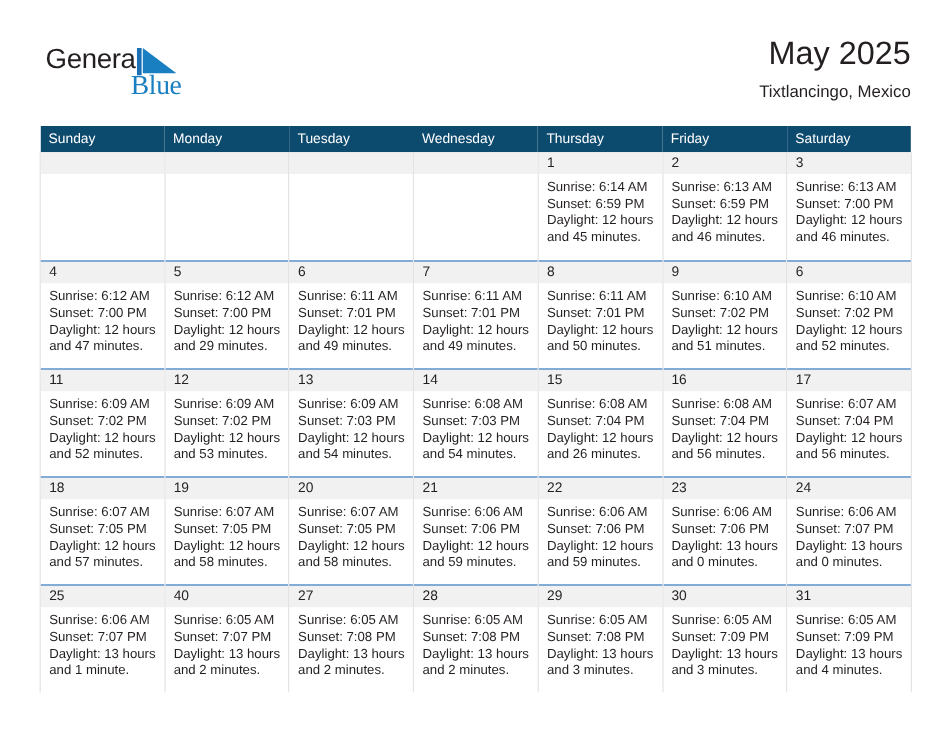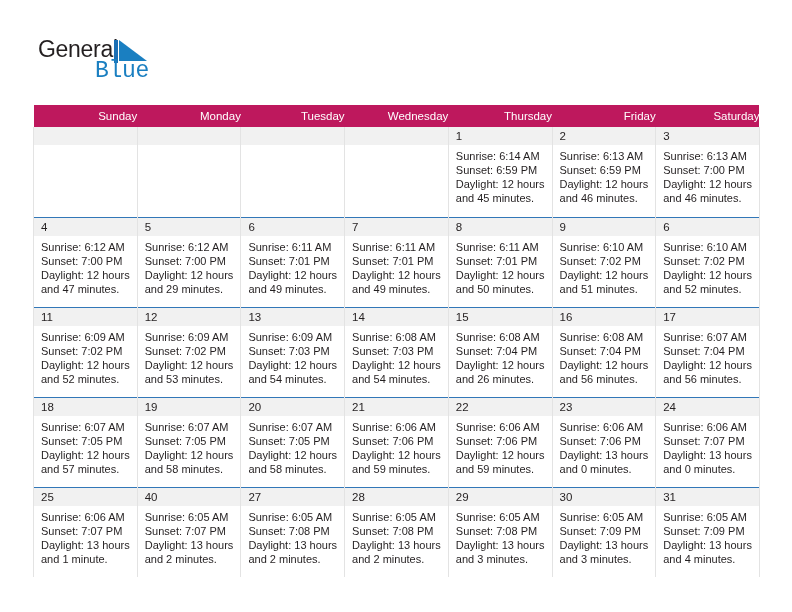--- a/index.html
+++ b/index.html
@@ -42,26 +42,26 @@
     position: absolute;
     left: 0;
     top: 0;
     font-size: 23px;
     letter-spacing: -0.3px;
     color: #231f20;
     font-family: "Liberation Sans", sans-serif;
   }
   .logo-blue {
     position: absolute;
-    left: 57px;
+    left: 71px;
     top: 22px;
     font-size: 23px;
     letter-spacing: -0.3px;
     color: #1a7fc1;
-    font-family: Liberation Mono, monospace;
+    font-family: Liberation Serif, serif;
   }
   .logo-flag {
     position: absolute;
     left: 76px;
     top: 4px;
     width: 34px;
     height: 23px;
   }
   .title-block {
     position: absolute;
@@ -88,25 +88,25 @@
     position: absolute;
     left: 33px;
     top: 105px;
     width: 726px;
     border-collapse: collapse;
     table-layout: fixed;
   }
   .calendar col { width: 103.71px; }
 
   thead th {
-    background: #be185d;
+    background: #0c4a6e;
     color: #ffffff;
     font-size: 11.5px;
     font-weight: normal;
-    text-align: right;
+    text-align: left;
     padding: 5px 0 5px 7px;
     height: 21px;
     border: none;
   }
 
   tbody tr { height: 90px; }
   tbody td {
     vertical-align: top;
     padding: 0;
     background: #ffffff;
@@ -145,20 +145,24 @@
       <span class="logo-general">General</span>
       <span class="logo-flag">
         <svg width="34" height="23" viewBox="0 0 34 23" xmlns="http://www.w3.org/2000/svg">
           <rect x="0" y="0" width="4" height="23" fill="#1a6fb5"></rect>
           <path d="M5 0 L33 21 L5 21 Z" fill="#1a7fc1"></path>
         </svg>
       </span>
       <span class="logo-blue">Blue</span>
     </div>
 
+    <div class="title-block">
+      <div class="cal-title">May 2025</div>
+      <div class="cal-subtitle">Tixtlancingo, Mexico</div>
+    </div>
 
   </div>
 
   <table class="calendar">
     <colgroup>
       <col>
         <col>
         <col>
         <col>
         <col>

